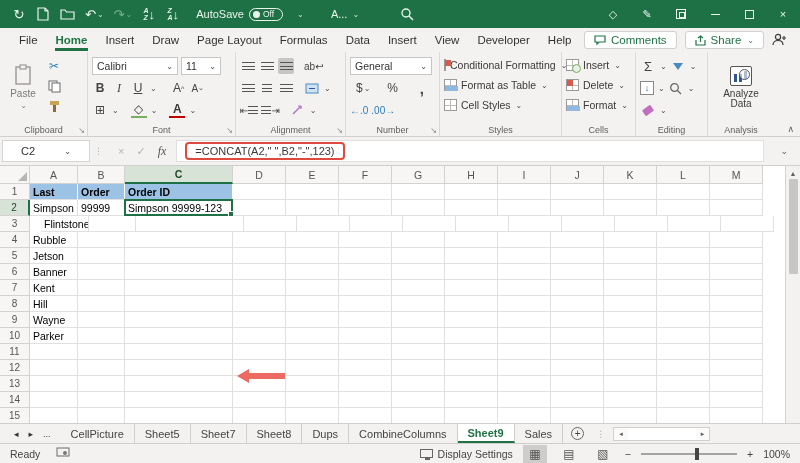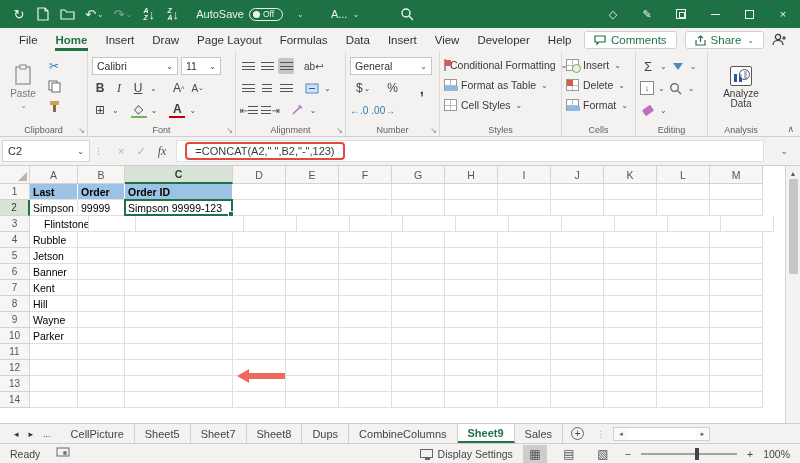--- a/index.html
+++ b/index.html
@@ -82,21 +82,21 @@
   .analyzeic::before { content:""; position:absolute; left:3px; bottom:3px; width:3px; height:8px;
     background:#2b579a; box-shadow:5px 0 0 #2b579a, 10px -3px 0 #2b579a; }
   .analyzeic::after { content:""; position:absolute; right:1px; top:2px; width:9px; height:9px;
     border:1.5px solid #555; border-radius:50%; background:rgba(255,255,255,.6); }
   .collapse { position:absolute; right:6px; bottom:2px; font-size:9px; color:#605e5c; }
 
   
   .fbar { position:absolute; top:137px; left:0; width:800px; height:29px; background:#f3f2f1;
     border-bottom:1px solid #d1cfcd; display:flex; align-items:center; font-size:11px; }
   .namebox { width:88px; height:22px; background:#fff; border:1px solid #d6d4d2; margin-left:2px;
-    display:flex; align-items:center; justify-content:space-between; padding:0 5px; color:#323130; }
+    display:flex; align-items:center; justify-content:space-between; padding:0 18px; color:#323130; }
   .fdots { color:#b5b3b1; font-size:9px; margin:0 4px; letter-spacing:1px; }
   .fbtns { display:flex; align-items:center; gap:12px; padding:0 10px; }
   .fx { font-style:italic; font-family:"Liberation Serif",serif; color:#555; font-size:12px; }
   .ffield { position:relative; flex:1; height:22px; background:#fff; border:1px solid #e1dfdd;
     margin-right:36px; display:flex; align-items:center; }
   .fformula { margin-left:8px; border:2px solid #e0493f; border-radius:4px; padding:1px 8px;
     color:#3b3a39; font-size:11px; white-space:nowrap; }
   .fexpand { position:absolute; right:12px; top:9px; font-size:9px; color:#605e5c; }
 
   
@@ -753,20 +753,36 @@
         <div class="cell" style="width: 53px;"></div>
         <div class="cell" style="width: 53px;"></div>
         <div class="cell" style="width: 53px;"></div>
         <div class="cell" style="width: 53px;"></div>
         <div class="cell" style="width: 53px;"></div>
         <div class="cell" style="width: 53px;"></div>
         <div class="cell" style="width: 53px;"></div>
         <div class="cell" style="width: 53px;"></div>
         <div class="cell" style="width: 53px;"></div>
       </div>
+      <div class="grow">
+        <div class="rowhdr" style="width: 30px;">15</div>
+        <div class="cell" style="width: 48px;"></div>
+        <div class="cell" style="width: 47px;"></div>
+        <div class="cell" style="width: 108px;"></div>
+        <div class="cell" style="width: 53px;"></div>
+        <div class="cell" style="width: 53px;"></div>
+        <div class="cell" style="width: 53px;"></div>
+        <div class="cell" style="width: 53px;"></div>
+        <div class="cell" style="width: 53px;"></div>
+        <div class="cell" style="width: 53px;"></div>
+        <div class="cell" style="width: 53px;"></div>
+        <div class="cell" style="width: 53px;"></div>
+        <div class="cell" style="width: 53px;"></div>
+        <div class="cell" style="width: 53px;"></div>
+      </div>
     </div>
 
   <div class="sheetbar">
     <span class="snav">
       <span>◂</span>
       <span>▸</span>
       <span>...</span>
     </span>
     <span class="stabs" id="sheet-tabs">
         <span class="stab">CellPicture</span>

